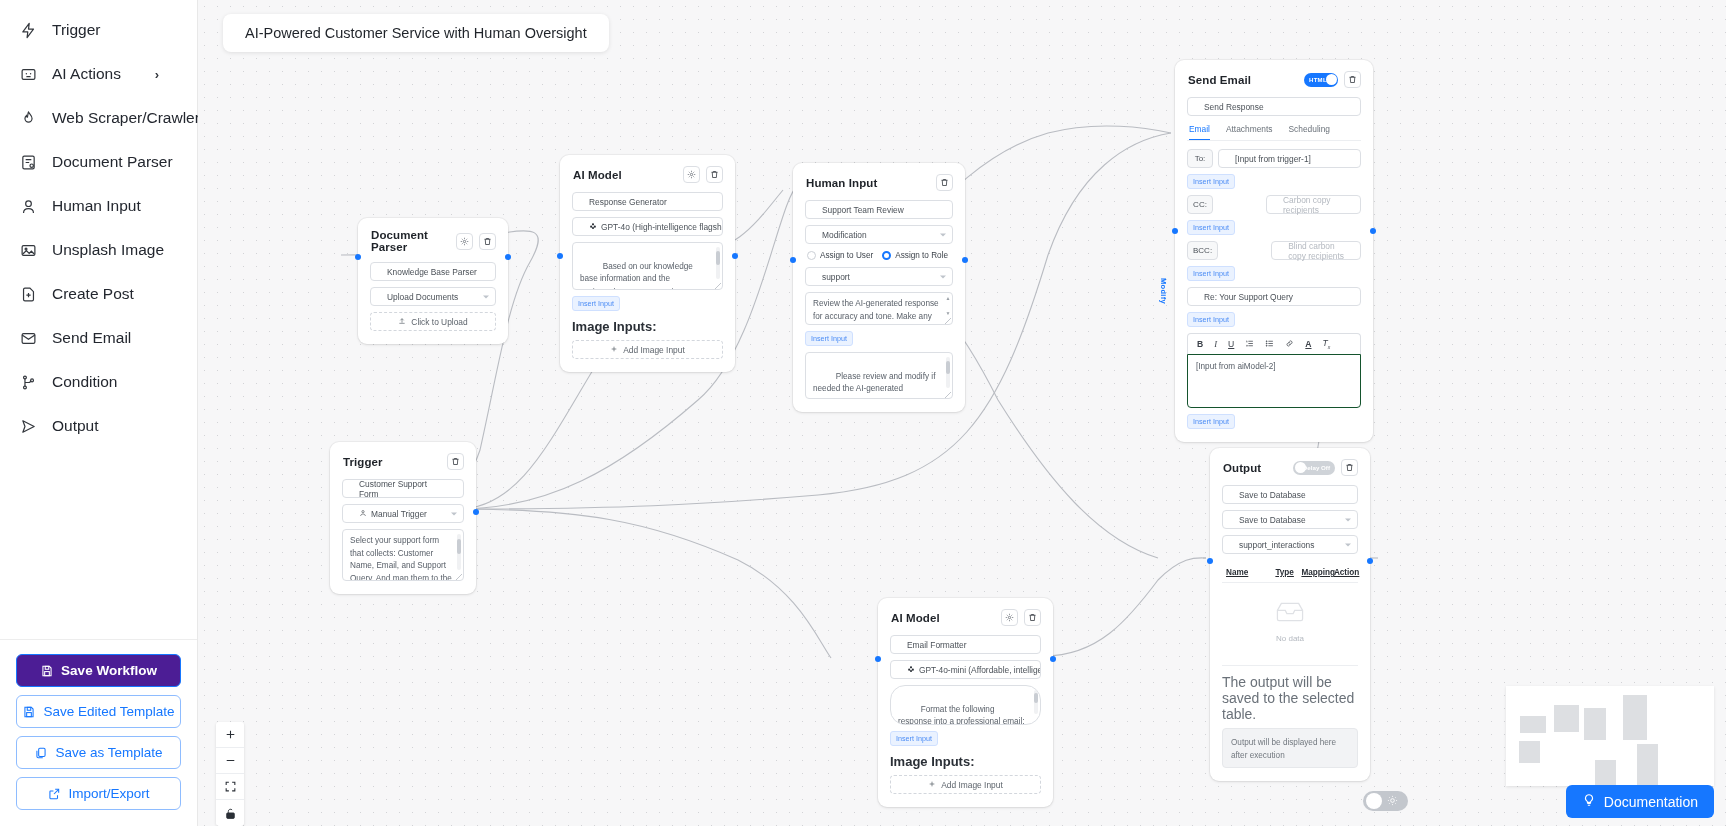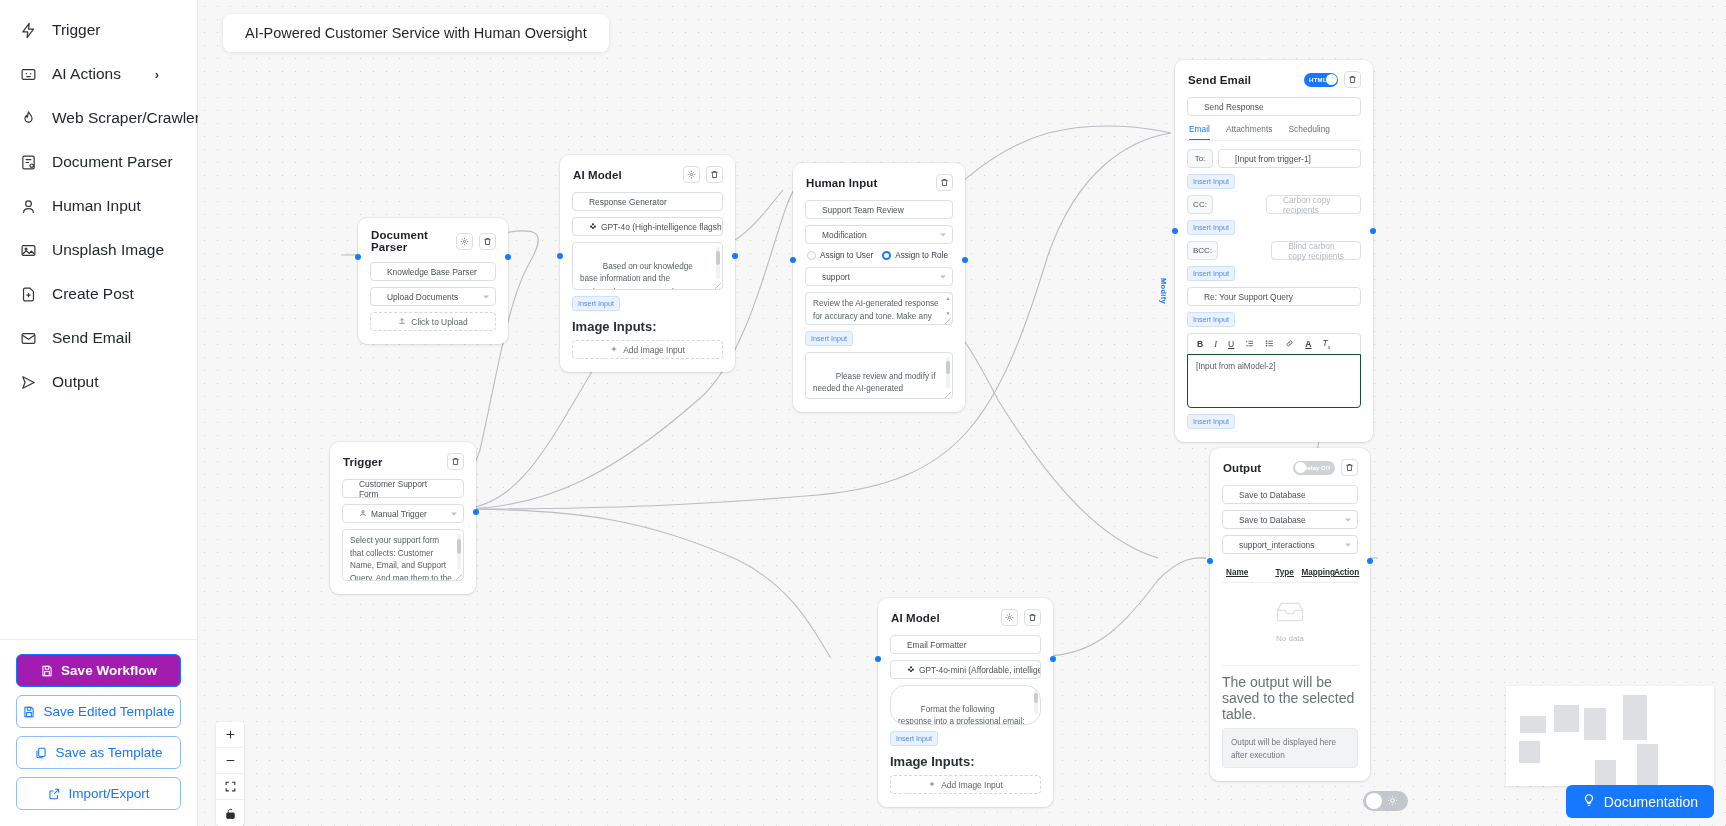--- a/index.html
+++ b/index.html
@@ -34,21 +34,21 @@
     margin-top: auto; border-top: 1px solid #ededed;
     padding: 14px 16px 16px 16px;
     display: flex; flex-direction: column; gap: 8px;
   }
   .sbtn {
     height: 33px; border-radius: 6px; display: flex;
     align-items: center; justify-content: center; gap: 7px;
     font-size: 13.5px; cursor: pointer; user-select: none;
   }
   .sbtn svg { width: 14px; height: 14px; display: block; }
-  .sbtn.primary { background: #a21caf; color: #fff; border: 1px solid #1677ff; font-weight: 600; }
+  .sbtn.primary { background: #4c1d95; color: #fff; border: 1px solid #1677ff; font-weight: 600; }
   .sbtn.ghost { background: #fff; color: #1677ff; border: 1px solid #8ebcff; }
 
   
   #canvas {
     position: relative; flex: 1; height: 826px; overflow: hidden;
     background-color: #f7f7f8;
     background-image: radial-gradient(circle, #d2d3d6 0.85px, transparent 0.9px);
     background-size: 13px 13px;
   }
   #wf-title {
@@ -302,20 +302,31 @@
       <div class="pal-item">
         <span class="pal-icon">
           <svg viewBox="0 0 24 24" fill="none" stroke="#33373d" stroke-width="1.7">
               <rect x="3" y="5" width="18" height="14" rx="2"></rect>
               <path d="M3 7l9 6 9-6"></path>
             </svg>
         </span>
         <span class="pal-label">Send Email</span>
       </div>
 
+      <div class="pal-item">
+        <span class="pal-icon">
+          <svg viewBox="0 0 24 24" fill="none" stroke="#33373d" stroke-width="1.7">
+              <circle cx="7" cy="5" r="2"></circle>
+              <circle cx="7" cy="19" r="2"></circle>
+              <circle cx="17" cy="9" r="2"></circle>
+              <path d="M7 7v10M7 12h5a3 3 0 0 0 3-3"></path>
+            </svg>
+        </span>
+        <span class="pal-label">Condition</span>
+      </div>
 
       <div class="pal-item">
         <span class="pal-icon">
           <svg viewBox="0 0 24 24" fill="none" stroke="#33373d" stroke-width="1.7" stroke-linejoin="round">
               <path d="M4 4l16 8-16 8 3-8z"></path>
             </svg>
         </span>
         <span class="pal-label">Output</span>
       </div>
     </div>

